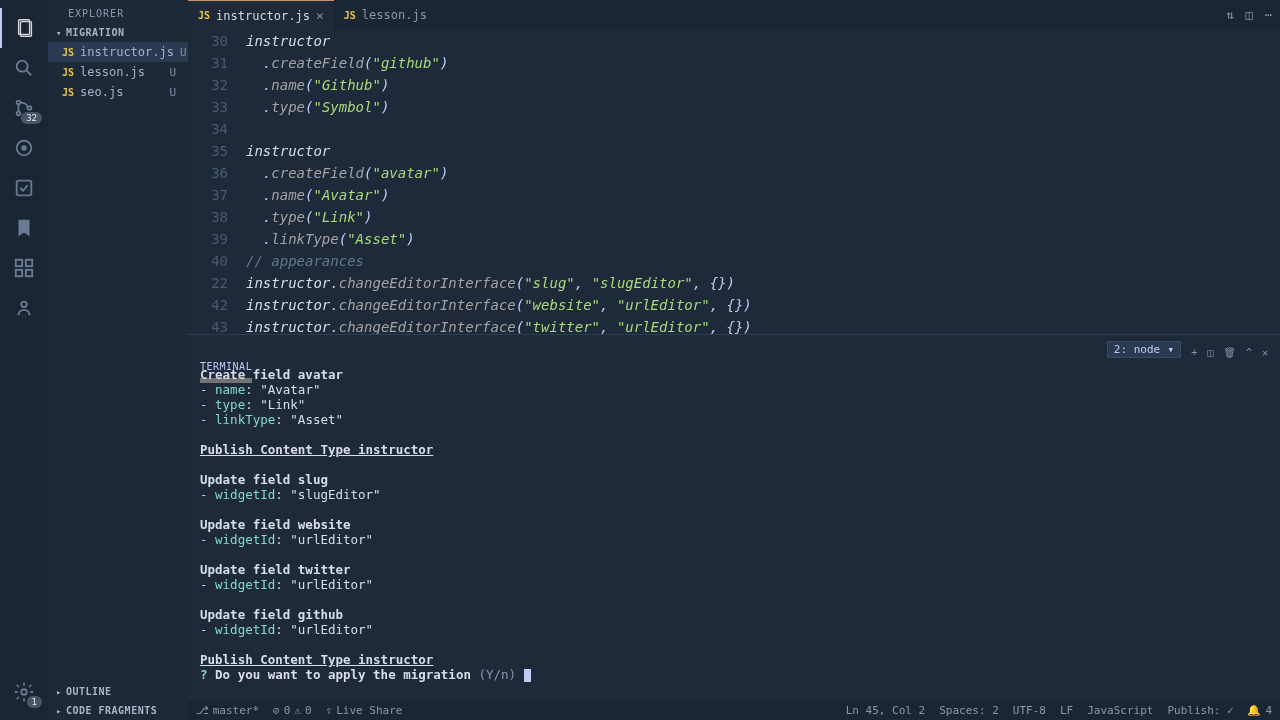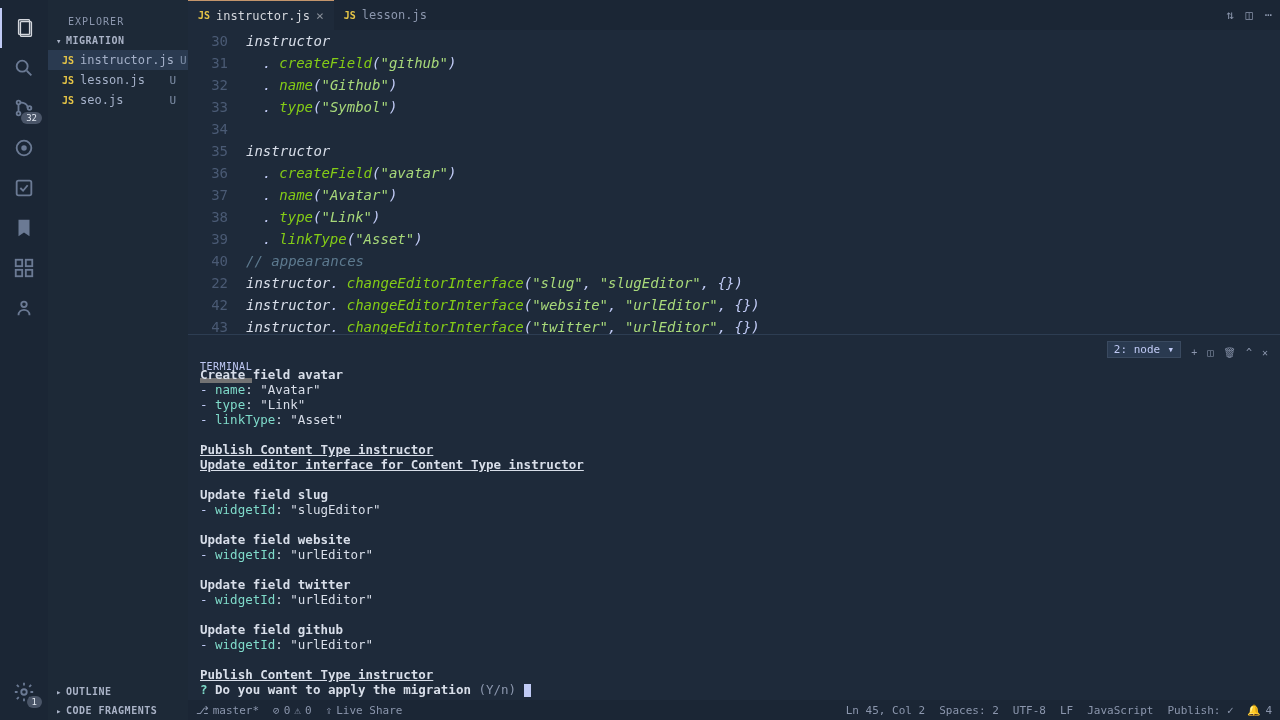--- a/index.html
+++ b/index.html
@@ -48,21 +48,21 @@
 .activity-bottom { margin-top: auto; margin-bottom: 8px; }
 
 
 .sidebar {
   width: 140px;
   background: #1d2937;
   display: flex;
   flex-direction: column;
 }
 .sidebar-title {
-  padding: 16px 12px 4px 20px;
+  padding: 8px 12px 4px 20px;
   font-size: 10px;
   color: #8b96ad;
   letter-spacing: 1px;
 }
 .section-header {
   padding: 4px 8px;
   font-size: 10px;
   color: #aab3c7;
   font-weight: bold;
   letter-spacing: 0.5px;
@@ -130,21 +130,21 @@
   width: 58px;
   padding-right: 18px;
   text-align: right;
   color: #4a5a74;
   user-select: none;
 }
 .line-no { height: 22px; line-height: 22px; }
 .code-area { flex: 1; position: relative; }
 .code-line { height: 22px; line-height: 22px; white-space: pre; font-style: italic; }
 .c-var { color: #d8dee9; }
-.c-method { color: #84cc16; margin-left: 8px; }
+.c-method { color: #a3a3a3; }
 .c-str { color: #a8d97a; }
 .c-punc { color: #c0caf5; }
 .c-comment { color: #5d7a8f; }
 
 
 .panel {
   height: 366px;
   border-top: 1px solid #2d3d52;
   display: flex;
   flex-direction: column;
@@ -368,21 +368,20 @@
         <span class="panel-icon">✕</span>
       </div>
     </div>
     <div class="terminal-body" id="terminal-body">
         <div>  <span class="t-white t-bold">Create field </span><span class="t-white t-bold">avatar</span></div>
         <div>    - <span class="t-cyan">name</span><span class="t-white">: "Avatar"</span></div>
         <div>    - <span class="t-cyan">type</span><span class="t-white">: "Link"</span></div>
         <div>    - <span class="t-cyan">linkType</span><span class="t-white">: "Asset"</span></div>
         <div>&nbsp;</div>
         <div><span class="t-white t-bold t-underline">Publish Content Type </span><span class="t-white t-bold t-underline">instructor</span></div>
-        <div><span class="t-white t-bold t-underline">Update editor interface for Content Type instructor</span></div>
         <div>&nbsp;</div>
         <div>  <span class="t-white t-bold">Update field </span><span class="t-white t-bold">slug</span></div>
         <div>    - <span class="t-cyan">widgetId</span><span class="t-white">: "slugEditor"</span></div>
         <div>&nbsp;</div>
         <div>  <span class="t-white t-bold">Update field </span><span class="t-white t-bold">website</span></div>
         <div>    - <span class="t-cyan">widgetId</span><span class="t-white">: "urlEditor"</span></div>
         <div>&nbsp;</div>
         <div>  <span class="t-white t-bold">Update field </span><span class="t-white t-bold">twitter</span></div>
         <div>    - <span class="t-cyan">widgetId</span><span class="t-white">: "urlEditor"</span></div>
         <div>&nbsp;</div>

